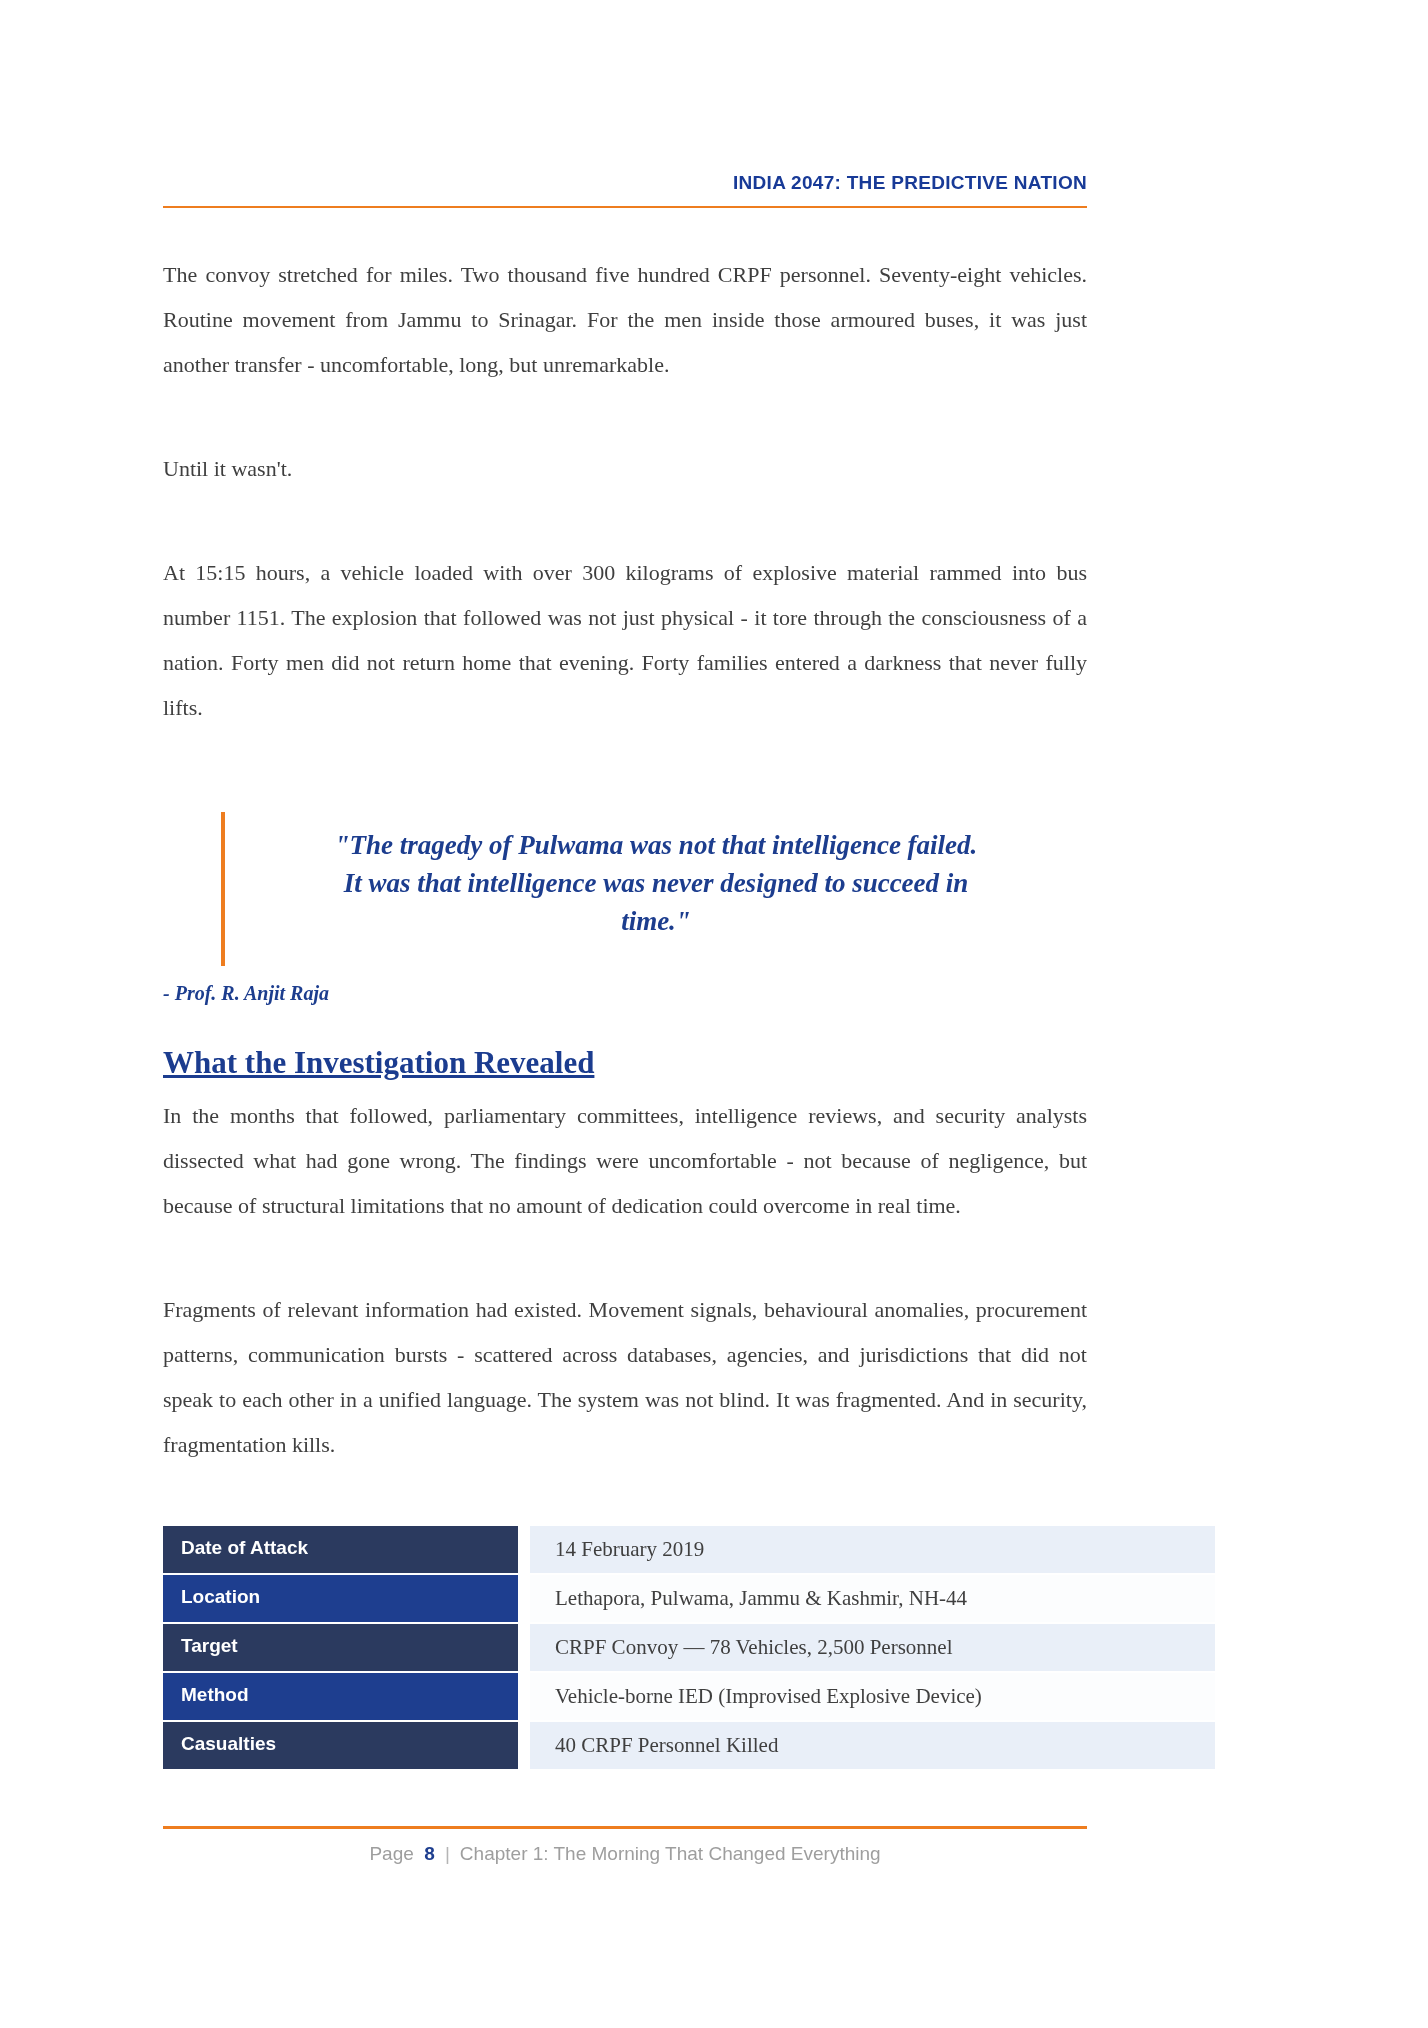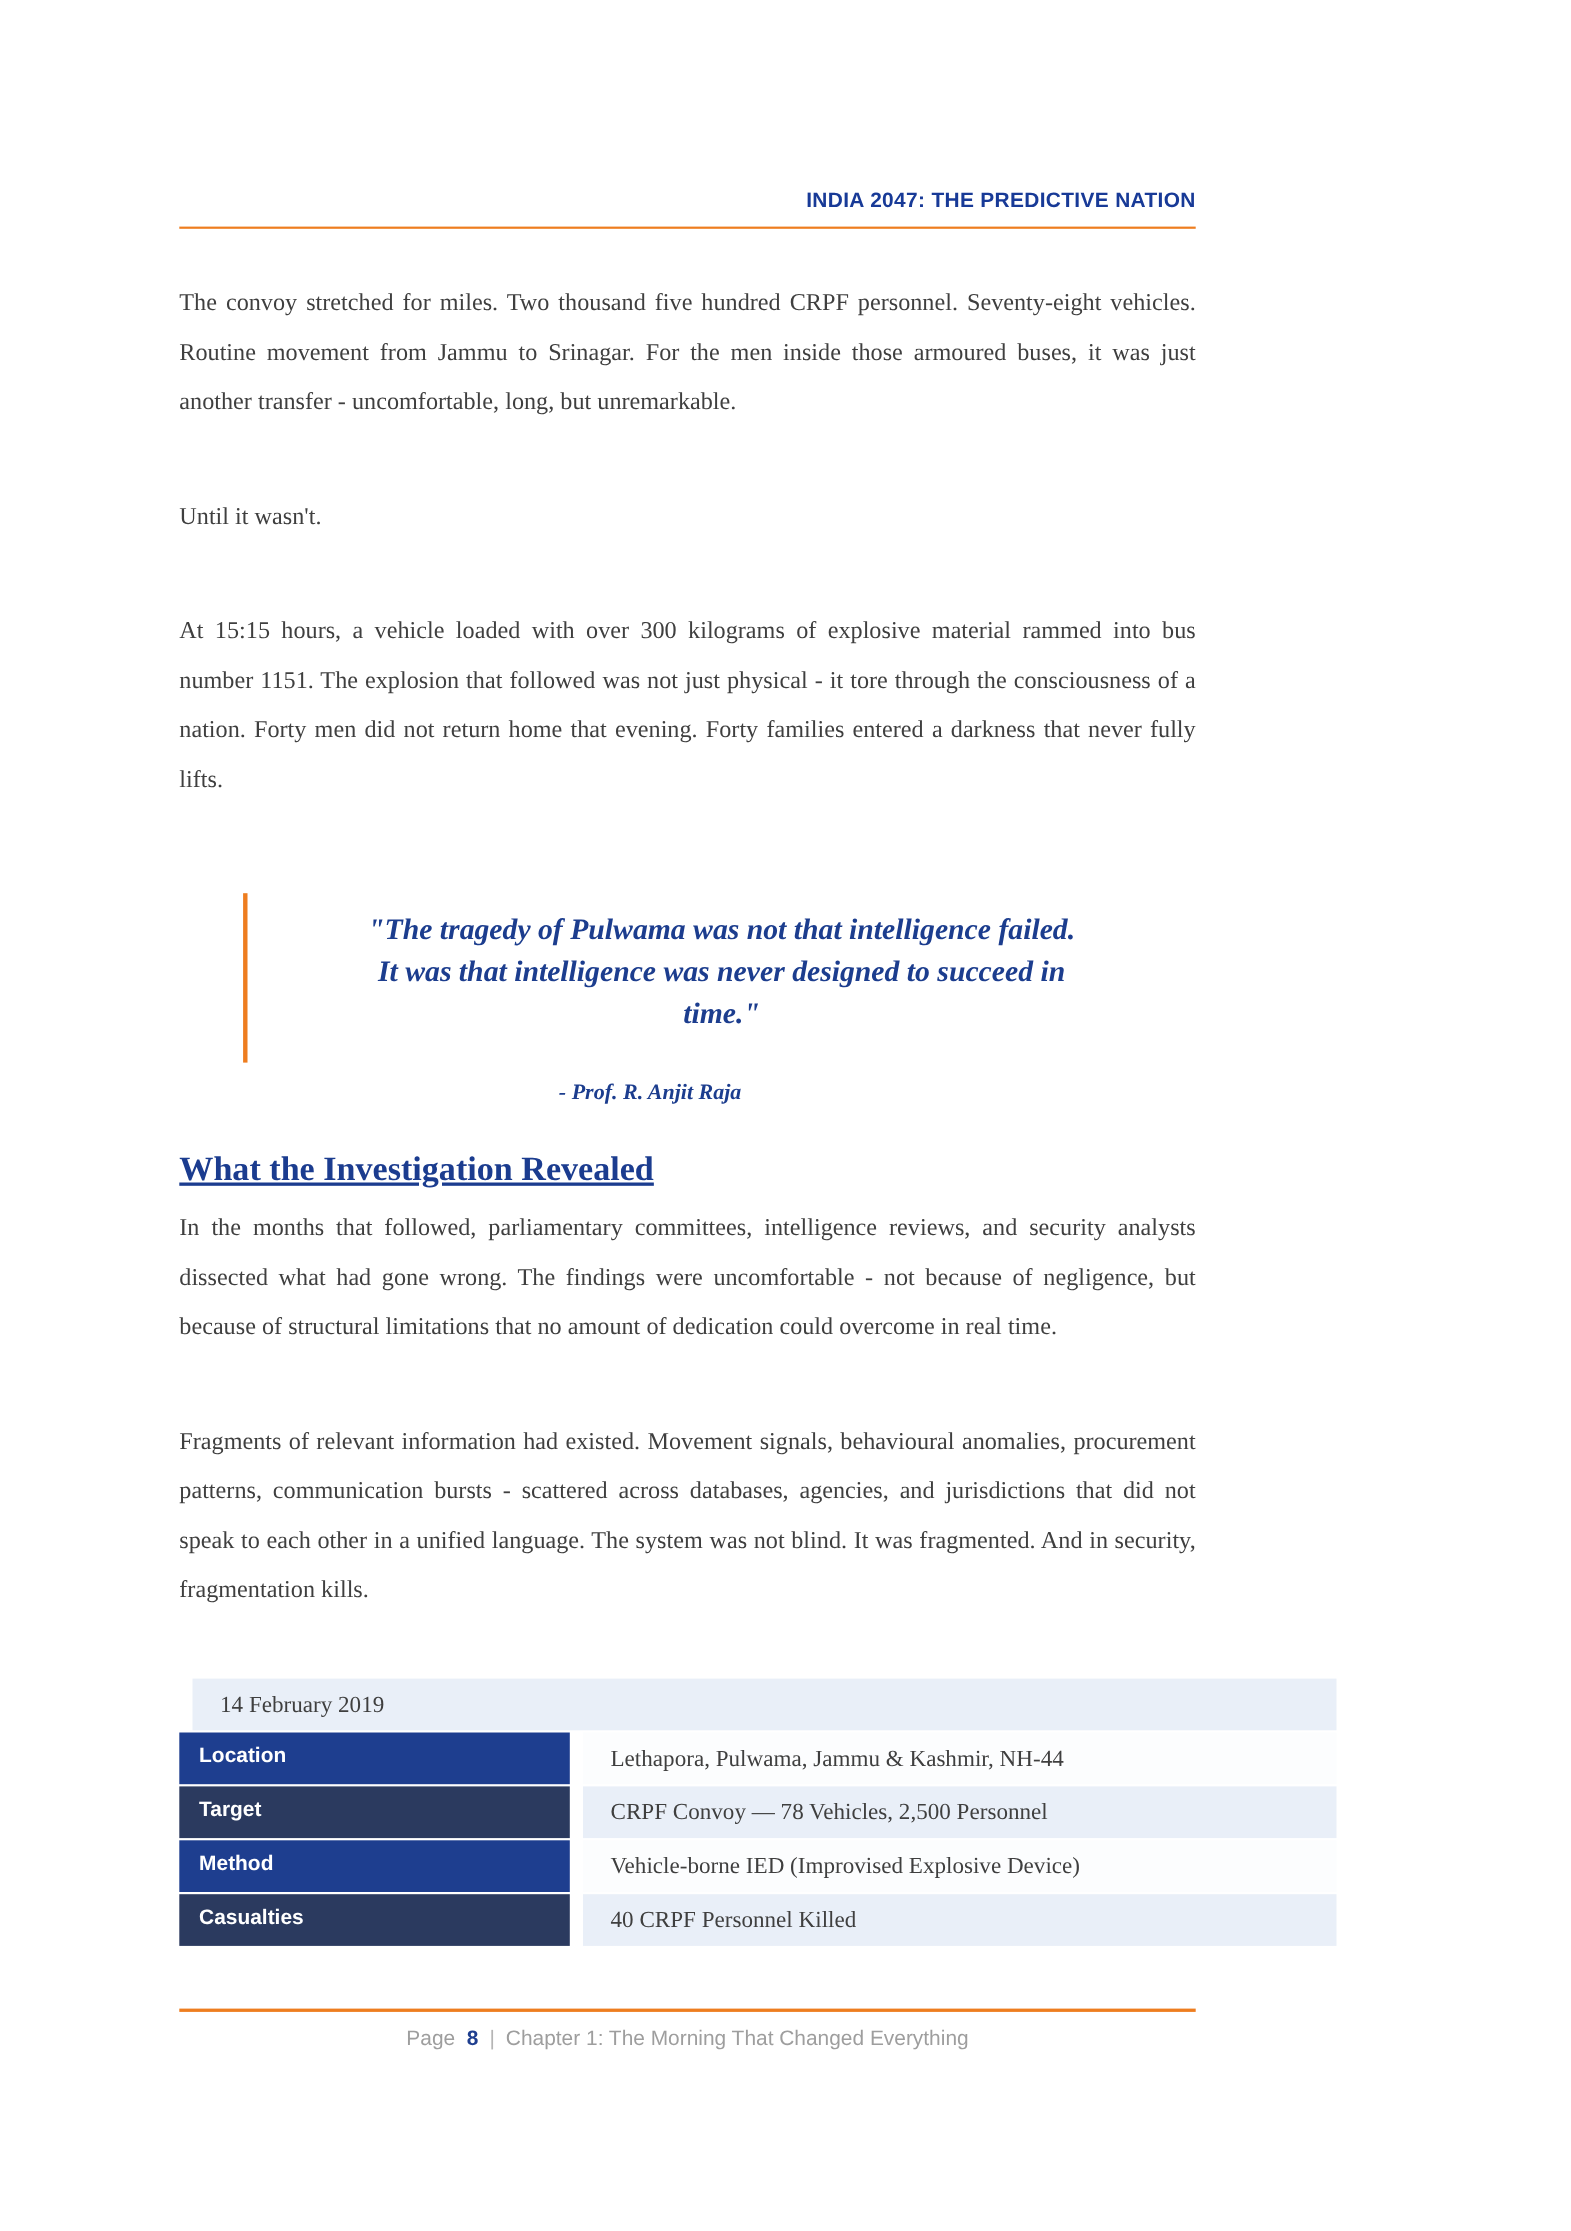--- a/index.html
+++ b/index.html
@@ -41,21 +41,21 @@
   }
   .quote-lines {
     font-weight: bold;
     font-style: italic;
     font-size: 27px;
     line-height: 38px;
     color: #1c3d8e;
     text-align: center;
   }
   .quote-attribution {
-    text-align: center;
+    text-align: left;
     padding-right: 68px;
     margin-top: 16px;
     font-weight: bold;
     font-style: italic;
     font-size: 20px;
     color: #1c3d8e;
   }
   
   .section-heading {
     margin: 40px 0 12px 0;
@@ -136,20 +136,21 @@
     <div class="quote-attribution">- Prof. R. Anjit Raja</div>
 
     <h2 class="section-heading">What the Investigation Revealed</h2>
 
     <p class="para">In the months that followed, parliamentary committees, intelligence reviews, and security analysts dissected what had gone wrong. The findings were uncomfortable - not because of negligence, but because of structural limitations that no amount of dedication could overcome in real time.</p>
 
     <p class="para">Fragments of relevant information had existed. Movement signals, behavioural anomalies, procurement patterns, communication bursts - scattered across databases, agencies, and jurisdictions that did not speak to each other in a unified language. The system was not blind. It was fragmented. And in security, fragmentation kills.</p>
 
     <div class="fact-table">
       <div class="fact-row row-odd">
+        <div class="fact-label">Date of Attack</div>
         <div class="fact-value">14 February 2019</div>
       </div>
       <div class="fact-row row-even">
         <div class="fact-label">Location</div>
         <div class="fact-value">Lethapora, Pulwama, Jammu &amp; Kashmir, NH-44</div>
       </div>
       <div class="fact-row row-odd">
         <div class="fact-label">Target</div>
         <div class="fact-value">CRPF Convoy — 78 Vehicles, 2,500 Personnel</div>
       </div>

